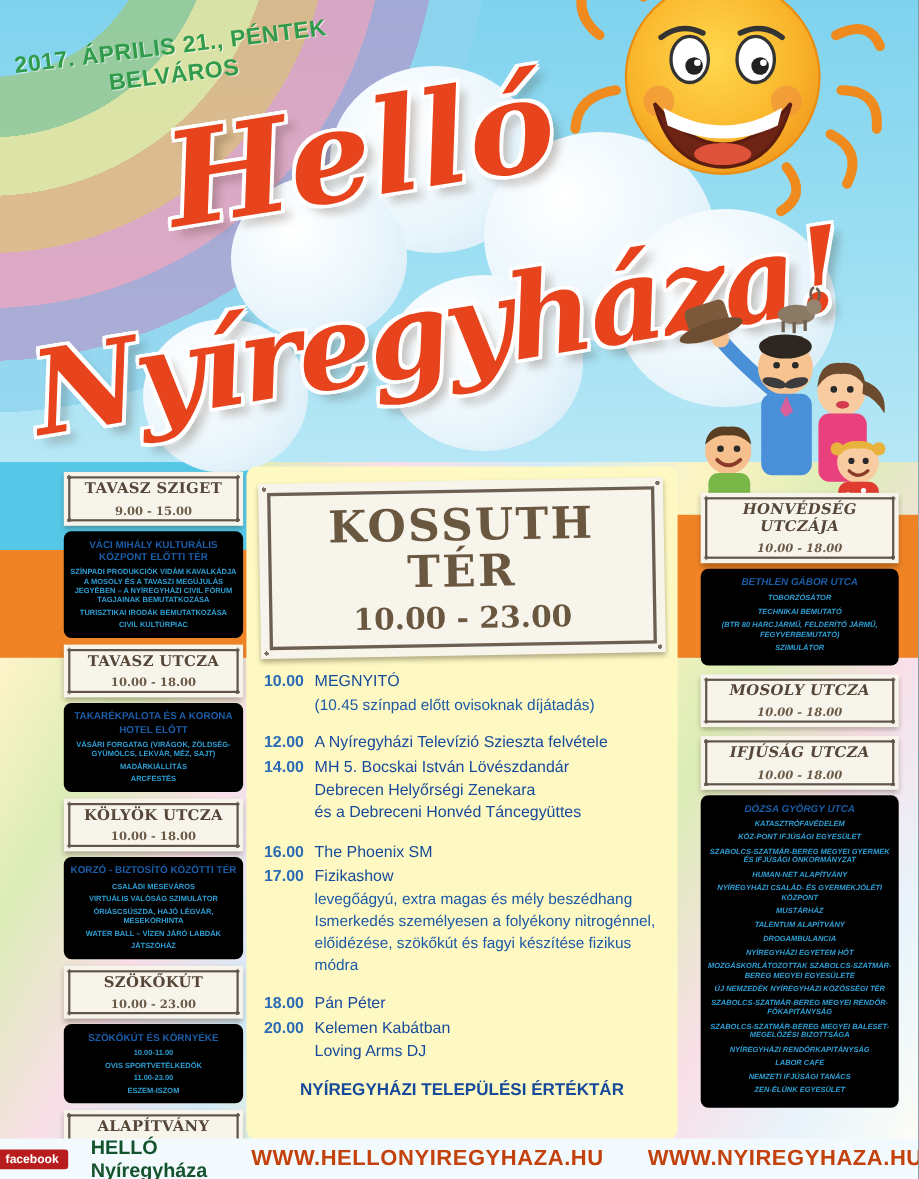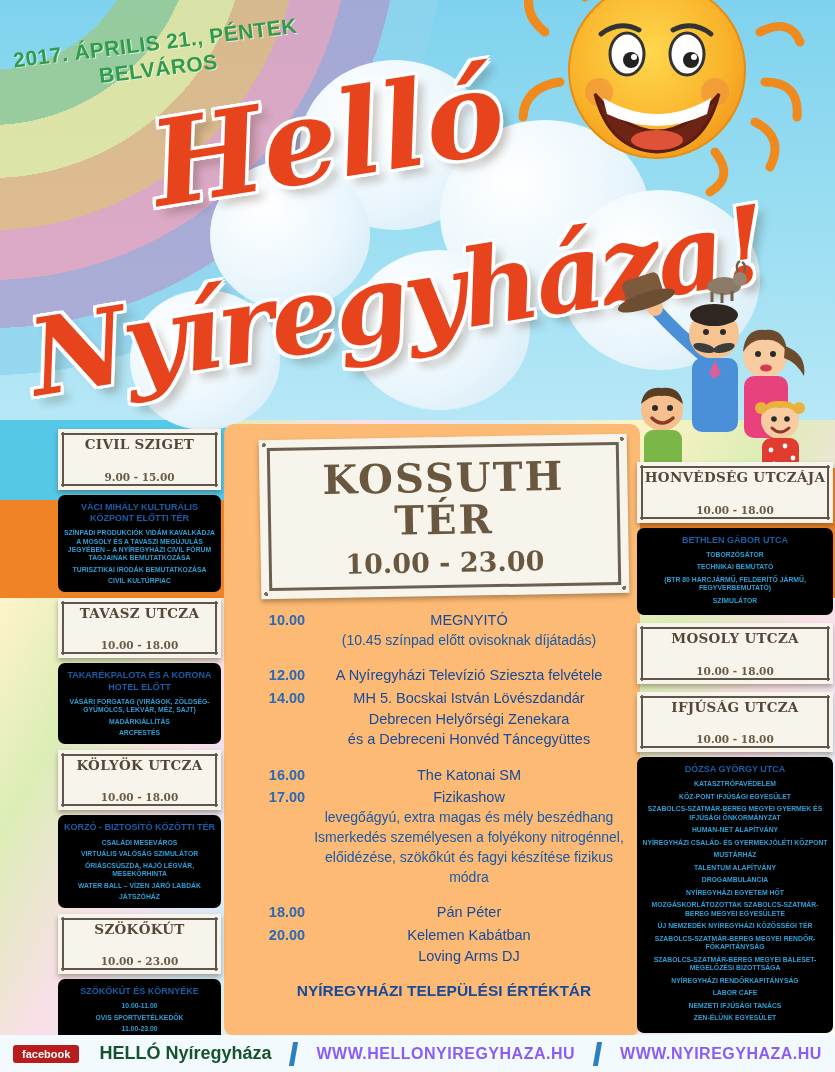--- a/index.html
+++ b/index.html
@@ -41,56 +41,56 @@
     box-shadow:0 3px 5px rgba(40,30,10,.35);
     background-color:#f7f4ec;
     background-image:
       radial-gradient(circle 2px at 5px 5px,#7a6f62 98%,rgba(0,0,0,0)),
       radial-gradient(circle 2px at calc(100% - 5px) 5px,#7a6f62 98%,rgba(0,0,0,0)),
       radial-gradient(circle 2px at 5px calc(100% - 5px),#7a6f62 98%,rgba(0,0,0,0)),
       radial-gradient(circle 2px at calc(100% - 5px) calc(100% - 5px),#7a6f62 98%,rgba(0,0,0,0));}
   .sign::before{content:'';position:absolute;inset:4px;border:2px solid #5f554a;pointer-events:none;}
   .sign.small{padding:8px 4px 7px;}
   .sign.small .sign-name{font-size:13.5px;letter-spacing:.3px;line-height:1.15;}
-  .sign.small .sign-time{font-size:10.5px;margin-top:18px;color:#6a5a45;}
+  .sign.small .sign-time{font-size:10.5px;margin-top:6px;color:#6a5a45;}
   .sign.big{width:352px;margin:13px auto 12px;padding:20px 8px 18px;transform:rotate(-1deg);color:#6a5740;}
   .sign.big::before{inset:8px;border-width:3px;border-color:#6a5f50;}
   .sign.big .sign-name{font-size:40px;letter-spacing:2px;line-height:1.05;}
   .sign.big .sign-time{font-size:27px;margin-top:6px;}
 
   
   .col{position:absolute;display:flex;flex-direction:column;z-index:6;}
   .col.left{left:58px;top:429px;width:163px;gap:6px;}
-  .col.right{left:637px;top:462px;width:196px;gap:8px;}
+  .col.right{left:637px;top:448px;width:180px;gap:8px;font-style:italic;}
   .info{background:#000000;border-radius:7px;text-align:center;margin-top:5px;padding:7px 5px 6px;}
   .loc{color:#1a5ca6;font-weight:700;font-size:9px;line-height:1.25;}
   .det{color:#2e9ed4;font-weight:700;font-size:6.8px;line-height:1.25;margin-top:5px;}
   .det .dline{margin:0 0 3px;}
   .det .dline:last-child{margin-bottom:0;}
   .col.right .det .dline{margin-bottom:4px;}
 
   
   .panel{position:absolute;left:224px;top:424px;width:392px;height:612px;z-index:6;
-    background:#fdba74;border-radius:10px;padding-left:24px;}
-  .schedule{padding:2px 12px 0 16px;text-align:center;}
+    background:#fef9c3;border-radius:10px;}
+  .schedule{padding:2px 12px 0 16px;}
   .srow{display:flex;margin-bottom:2px;}
   .srow.gap{margin-top:15px;}
   .stime{width:46px;flex:0 0 46px;color:#2b6ab5;font-weight:700;font-size:14.5px;line-height:1.42;}
   .scontent{flex:1;}
   .smain{color:#174a9b;font-weight:400;font-size:14.5px;line-height:1.42;}
   .ssub{color:#1c5aa6;font-weight:400;font-size:14px;line-height:1.42;}
   .panel-footer{margin-top:14px;text-align:center;color:#174a9b;font-weight:700;font-size:15.5px;line-height:1.4;}
 
   
   .footer{position:absolute;left:0;bottom:0;width:835px;height:37px;z-index:9;
     background:#f3fafd;display:flex;align-items:center;justify-content:center;gap:20px;}
   .fb{background:#b91c1c;color:#fff;font-size:11px;font-weight:700;padding:3px 9px;border-radius:3px;}
   .brand{color:#14532d;font-weight:700;font-size:18px;}
   .divider{width:5px;height:24px;background:#2e7fc0;transform:skewX(-10deg);}
-  .url{color:#8b5cf6;font-weight:700;font-size:16px;letter-spacing:.5px;}
+  .url{color:#c2410c;font-weight:700;font-size:20px;letter-spacing:.5px;}
 </style>
 </head>
 <body>
 
 <div class="poster">
 
   <div class="bg-sky"></div>
   <div class="rainbow"></div>
   <div class="bg-lower"></div>
   <div class="bg-orange-band"></div>
@@ -220,21 +220,21 @@
           <div class="stime">14.00</div>
           <div class="scontent">
             <div class="smain">MH 5. Bocskai István Lövészdandár</div>
             <div class="smain">Debrecen Helyőrségi Zenekara</div>
             <div class="smain">és a Debreceni Honvéd Táncegyüttes</div>
           </div>
         </div>
         <div class="srow gap">
           <div class="stime">16.00</div>
           <div class="scontent">
-            <div class="smain">The Katonai SM</div>
+            <div class="smain">The Phoenix SM</div>
           </div>
         </div>
         <div class="srow">
           <div class="stime">17.00</div>
           <div class="scontent">
             <div class="smain">Fizikashow</div>
             <div class="ssub">levegőágyú, extra magas és mély beszédhang</div>
             <div class="ssub">Ismerkedés személyesen a folyékony nitrogénnel,</div>
             <div class="ssub">előidézése, szökőkút és fagyi készítése fizikus módra</div>
           </div>
@@ -255,21 +255,21 @@
       </div>
     <div class="panel-footer">
       <div>NYÍREGYHÁZI TELEPÜLÉSI ÉRTÉKTÁR</div>
 
     </div>
   </div>
 
   <div class="col left" id="left-col">
       <div class="block">
         <div class="sign small">
-          <div class="sign-name">CIVIL SZIGET</div>
+          <div class="sign-name">TAVASZ SZIGET</div>
           <div class="sign-time">9.00 - 15.00</div>
         </div>
         <div class="info">
           <div class="loc">VÁCI MIHÁLY KULTURÁLIS KÖZPONT ELŐTTI TÉR</div>
           <div class="det">
             <div class="dline">SZÍNPADI PRODUKCIÓK VIDÁM KAVALKÁDJA A MOSOLY ÉS A TAVASZI MEGÚJULÁS JEGYÉBEN – A NYÍREGYHÁZI CIVIL FÓRUM TAGJAINAK BEMUTATKOZÁSA</div>
             <div class="dline">TURISZTIKAI IRODÁK BEMUTATKOZÁSA</div>
             <div class="dline">CIVIL KULTÚRPIAC</div>
           </div>
         </div>
@@ -314,21 +314,21 @@
           <div class="det">
             <div class="dline">10.00-11.00</div>
             <div class="dline">OVIS SPORTVETÉLKEDŐK</div>
             <div class="dline">11.00-23.00</div>
             <div class="dline">ESZEM-ISZOM</div>
           </div>
         </div>
       </div>
       <div class="block">
         <div class="sign small">
-          <div class="sign-name">KAVALKÁDJA</div>
+          <div class="sign-name">ALAPÍTVÁNY</div>
           <div class="sign-time">10.00 - 18.00</div>
         </div>
         <div class="info">
           <div class="loc">KÖNYVTÁR ELŐTTI TÉR</div>
           <div class="det">
             <div class="dline">LÉGY TE A HŐS!</div>
           </div>
         </div>
       </div>
     </div>

